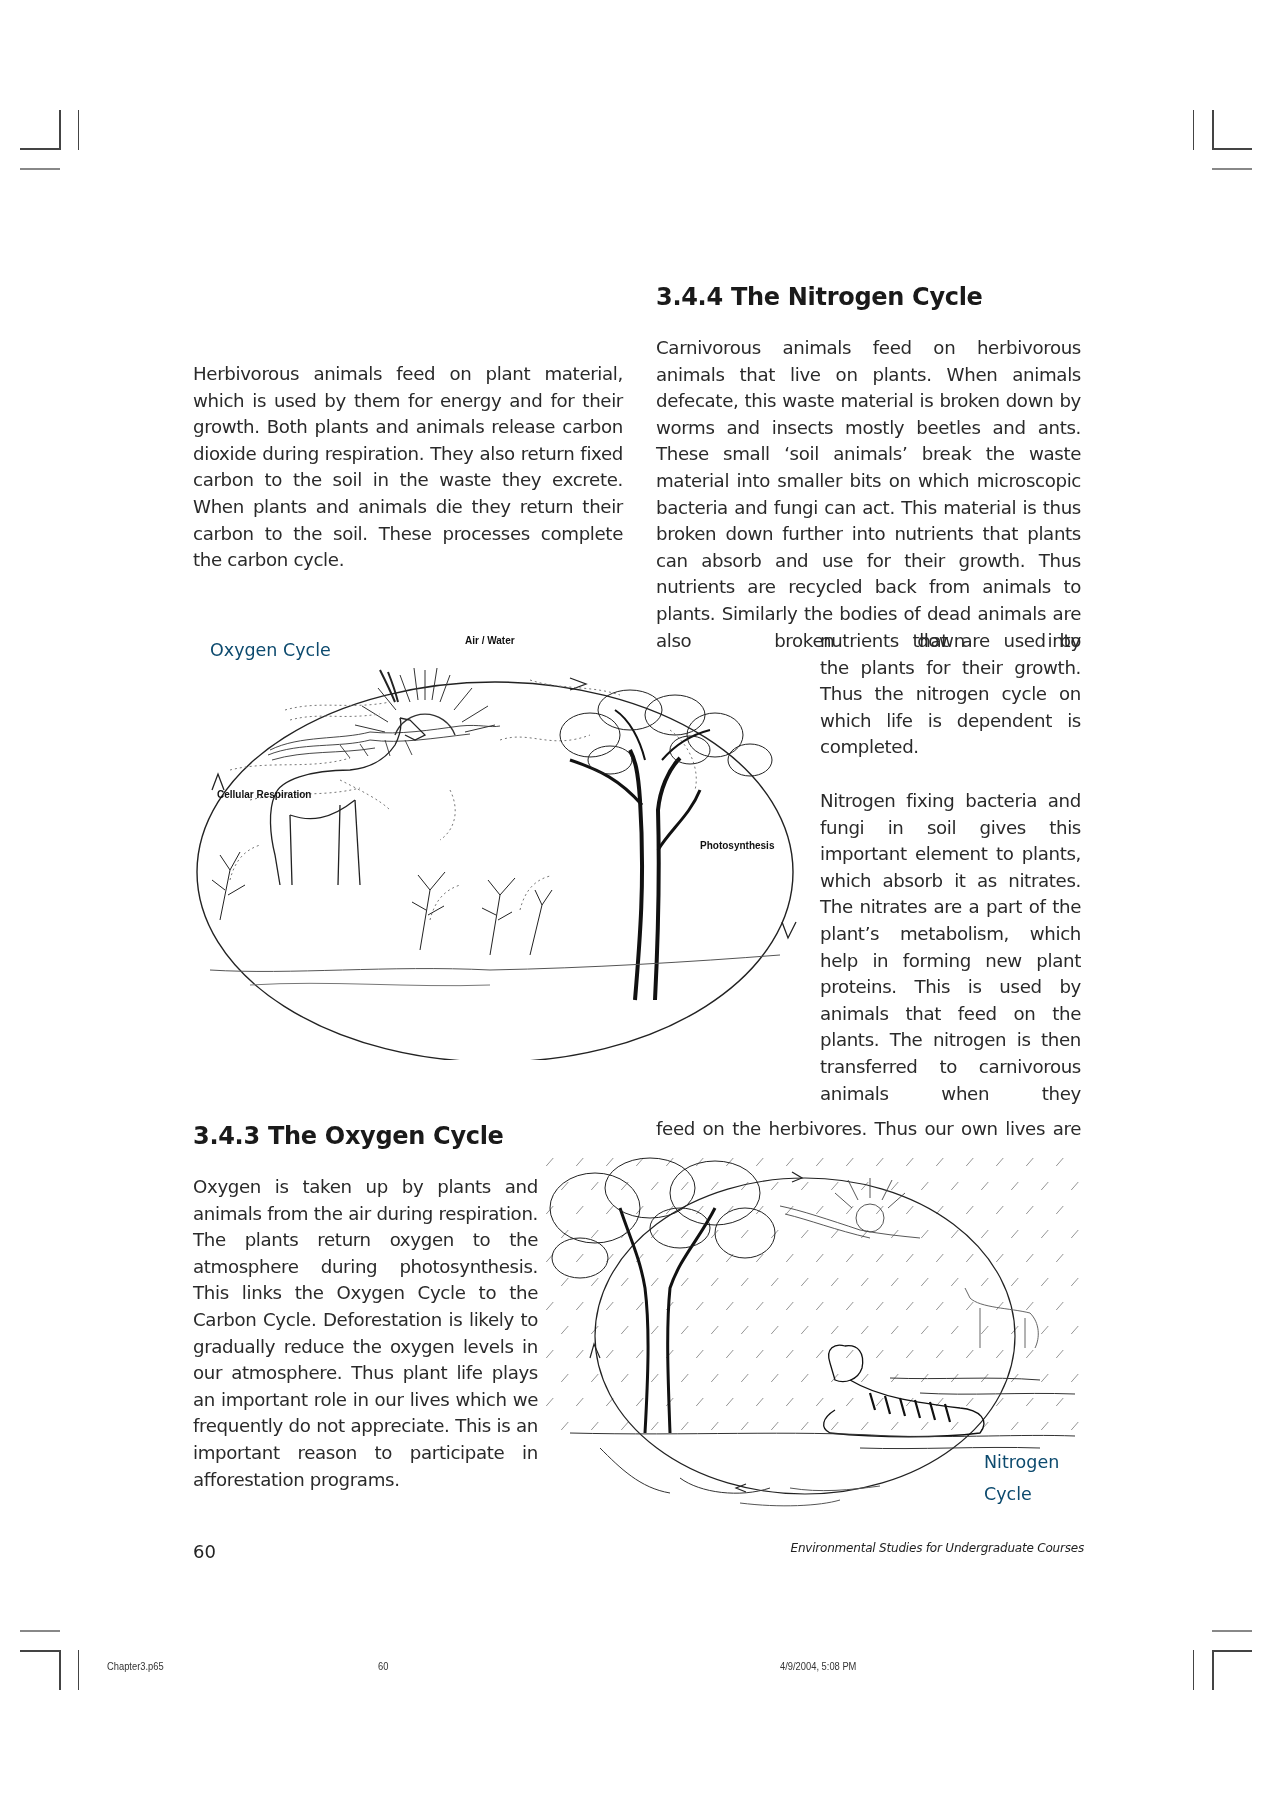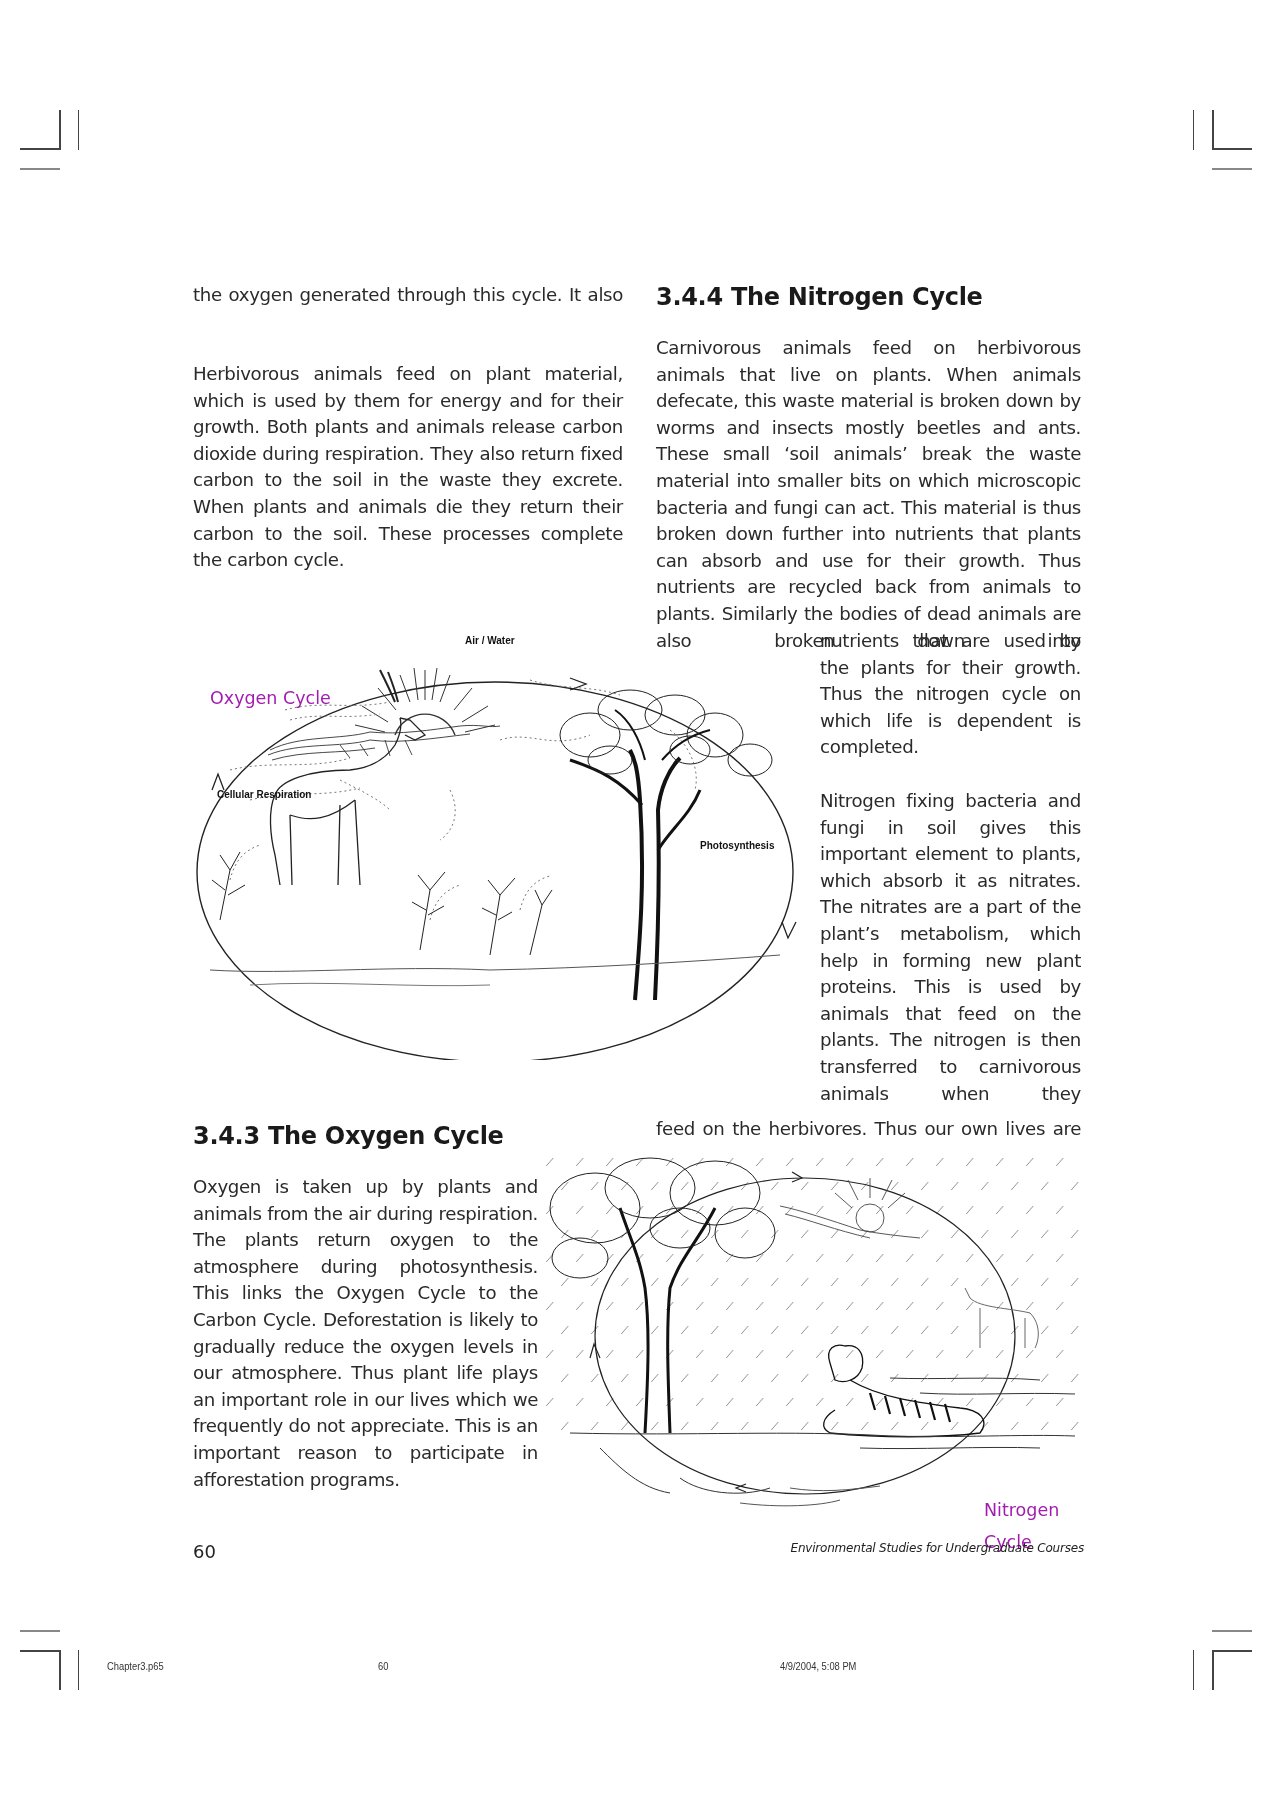--- a/index.html
+++ b/index.html
@@ -4,21 +4,21 @@
   <style>
     html, body { margin: 0; padding: 0; background: #ffffff; }
     body { width: 1272px; height: 1800px; position: relative; overflow: hidden; color: #222; }
     .abs { position: absolute; }
     .para { font-family: "DejaVu Sans", sans-serif; font-size: 18.2px; line-height: 26.6px; color: #2a2a2a; text-align: justify; letter-spacing: -0.35px; }
     .last { text-align-last: left; }
     .line { display: block; text-align: justify; text-align-last: justify; }
     .line.end { text-align-last: left; }
     .heading { font-family: "DejaVu Sans", sans-serif; font-weight: bold; font-size: 24px; color: #1a1a1a; letter-spacing: -0.3px; }
     .fig-label { font-family: "Liberation Sans", sans-serif; font-weight: bold; font-size: 10px; color: #111; }
-    .fig-title { font-family: "DejaVu Sans", sans-serif; font-size: 17.5px; color: #a21caf; margin-top: 48px; }
+    .fig-title { font-family: "DejaVu Sans", sans-serif; font-size: 17.5px; color: #0c4a6e; }
     .footer-num { font-family: "DejaVu Sans", sans-serif; font-size: 18px; color: #222; }
     .footer-title { font-family: "DejaVu Sans", sans-serif; font-style: italic; font-size: 12px; color: #222; letter-spacing: -0.2px; }
     .slug { font-family: "Liberation Sans", sans-serif; font-size: 11px; color: #333; transform: scaleX(0.85); transform-origin: left; }
     .crop { position: absolute; background: #444; }
     .crop.g { background: #888; }
     sub { font-size: 11px; vertical-align: -4px; line-height: 0; }
   </style>
 </head>
 <body>
 
@@ -34,21 +34,20 @@
 <div class="crop g" style="left:20px;top:1630px;width:40px;height:2px;"></div>
 <div class="crop" style="left:20px;top:1650px;width:40px;height:2px;"></div>
 <div class="crop" style="left:59px;top:1650px;width:2px;height:40px;"></div>
 <div class="crop" style="left:78px;top:1650px;width:1px;height:40px;"></div>
 <div class="crop g" style="left:1212px;top:1630px;width:40px;height:2px;"></div>
 <div class="crop" style="left:1212px;top:1650px;width:40px;height:2px;"></div>
 <div class="crop" style="left:1212px;top:1650px;width:2px;height:40px;"></div>
 <div class="crop" style="left:1193px;top:1650px;width:1px;height:40px;"></div>
 
 <div class="abs para" style="left:193px;top:282px;width:430px;">
-  <span class="line">the oxygen generated through this cycle. It also</span>
 </div>
 
 <div class="abs para last" style="left:193px;top:361px;width:430px;">Herbivorous animals feed on plant material, which is used by them for energy and for their growth. Both plants and animals release carbon dioxide during respiration. They also return fixed carbon to the soil in the waste they excrete. When plants and animals die they return their carbon to the soil. These processes complete the carbon cycle.</div>
 
 <div class="abs" style="left:190px;top:640px;width:610px;height:420px;">
   <svg width="610" height="420" viewBox="0 0 610 420">
 
     <ellipse cx="305" cy="232" rx="298" ry="190" fill="none" stroke="#222" stroke-width="1.4"></ellipse>
 
     <path d="M380,38 L396,44 L380,50" fill="none" stroke="#222" stroke-width="1.3"></path>

